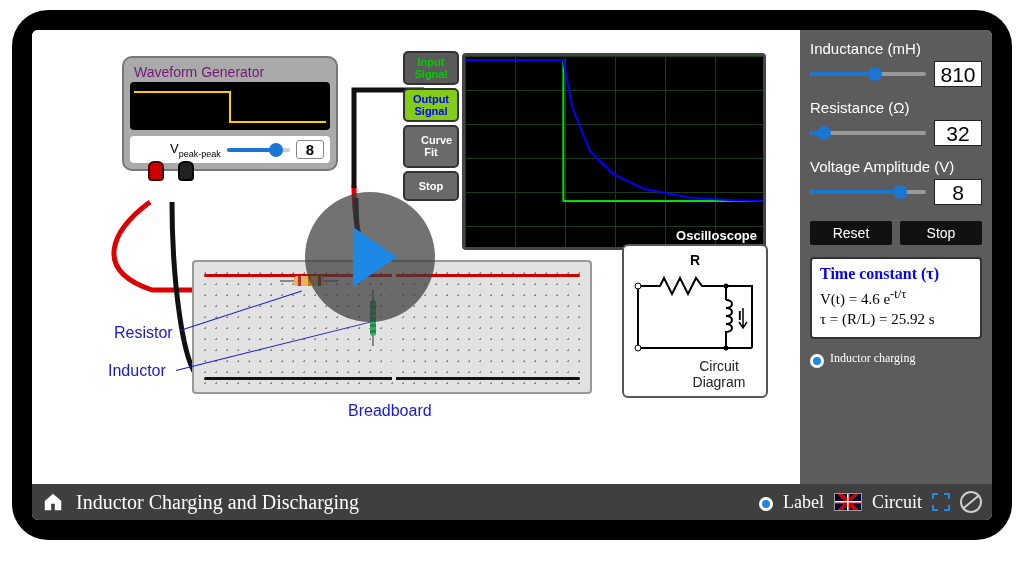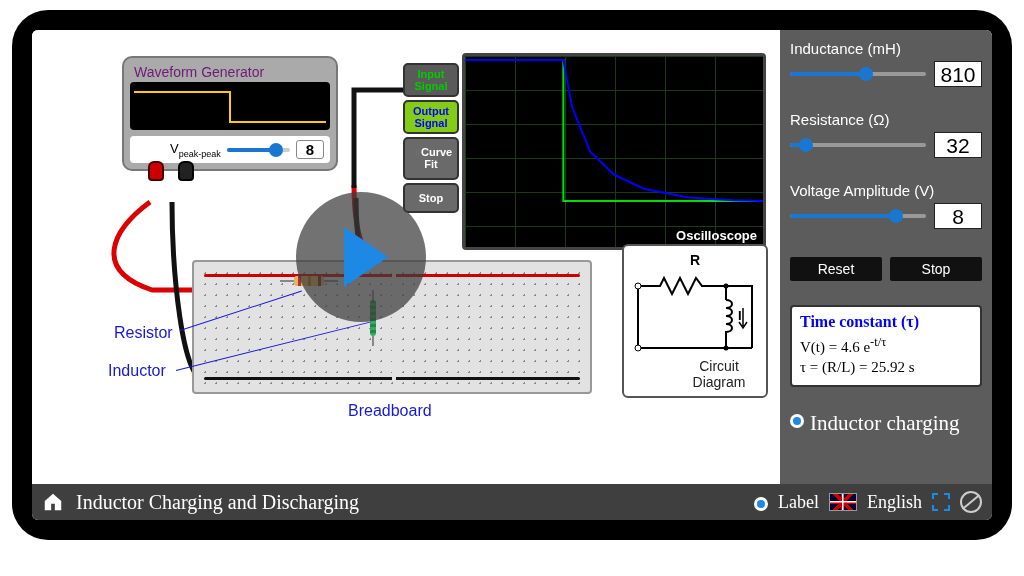--- a/index.html
+++ b/index.html
@@ -162,21 +162,21 @@
   .inductor-comp::before, .inductor-comp::after {
     content:""; position:absolute; left:50%; width:2px; height:10px; background:#888; transform:translateX(-50%);
   }
   .inductor-comp::before{top:-10px;} .inductor-comp::after{bottom:-10px;}
   
   .callout { position: absolute; color: #1818d8; font-family: Arial; font-size: 16px; }
   .callout-line { position:absolute; height:1px; background:#1818d8; transform-origin:left center;}
   
   .scope-btns {
     position: absolute;
-    top: 33px; left: 371px;
+    top: 21px; left: 371px;
     display: flex; flex-direction: column; gap: 3px;
   }
   .scope-btn {
     width: 56px; padding: 3px 2px;
     border: 2px solid #333;
     border-radius: 5px;
     text-align: center;
     font-family: Arial; font-size: 11px; font-weight: bold;
     line-height: 1.1;
     cursor: pointer;
@@ -215,27 +215,27 @@
     padding: 6px;
     font-family: Arial;
     text-align: center;
   }
   .circuit-diagram .cd-title {
     position:absolute; bottom:6px; left:0; right:0;
     font-size: 14px; color:#222;padding-left:48px;
   }
   
   .panel {
-    width: 212px;
+    width: 192px;
     background: #5c5c5c;
     color: #fff;
     padding: 10px 10px 4px;
     font-family: Arial;
     font-size: 14px;
-    display: flex; flex-direction: column; gap: 24px;
+    display: flex; flex-direction: column; gap: 12px;
   }
   .panel-group { display:flex; flex-direction:column; gap:4px; }
   .panel-label { font-size: 15px; }
   .panel-row { display:flex; align-items:center; gap:8px; }
   .panel-row .slider { flex:1; background:#999; }
   .panel-val {
     width: 48px; height:26px;
     background:#fff; color:#000;
     border:1px solid #222;
     text-align:center; line-height:26px;
@@ -248,21 +248,21 @@
     font-size:14px; border-radius:2px;
     cursor:pointer;
   }
   .tau-box {
     background:#fff; color:#000;
     border:2px solid #333; border-radius:4px;
     padding:6px 8px; font-family: Georgia, serif;
   }
   .tau-box .tau-title { color:#00f; font-size:16px; font-weight:bold; margin-bottom:4px; }
   .tau-box .eq { font-size:15px; margin:3px 0; }
-  .radio-group { display:flex; flex-direction:column; gap:2px; font-family: Georgia, serif; font-size:21px; }
+  .radio-group { display:flex; flex-direction:column; gap:2px; font-family: Georgia, serif; font-size:12px; }
   .radio-row { display:flex; align-items:flex-start; gap:6px; }
   .radio {
     width:14px; height:14px; border-radius:50%;
     border:2px solid #fff; flex-shrink:0; margin-top:3px;
     display:inline-flex; align-items:center; justify-content:center;
   }
   .radio.checked::after {
     content:""; width:8px; height:8px; border-radius:50%; background:#1e88e5;
   }
   .radio.checked { background:#fff; }
@@ -469,19 +469,19 @@
 
     <div class="bottom-bar">
       <svg class="home-icon" viewBox="0 0 24 24">
         <path d="M3 11 L12 3 L21 11 L21 21 L14 21 L14 14 L10 14 L10 21 L3 21 Z" fill="#fff"></path>
       </svg>
       <div class="bottom-title">Inductor Charging and Discharging</div>
       <div class="bottom-right">
         <span class="radio checked" style="border-color:#fff"></span>
         <span>Label</span>
         <span class="flag"></span>
-        <span>English</span>
+        <span>Circuit</span>
         <span class="expand-icon"></span>
         <span class="coil-icon"></span>
       </div>
     </div>
   </div>
 </div>
 
 </body></html>

